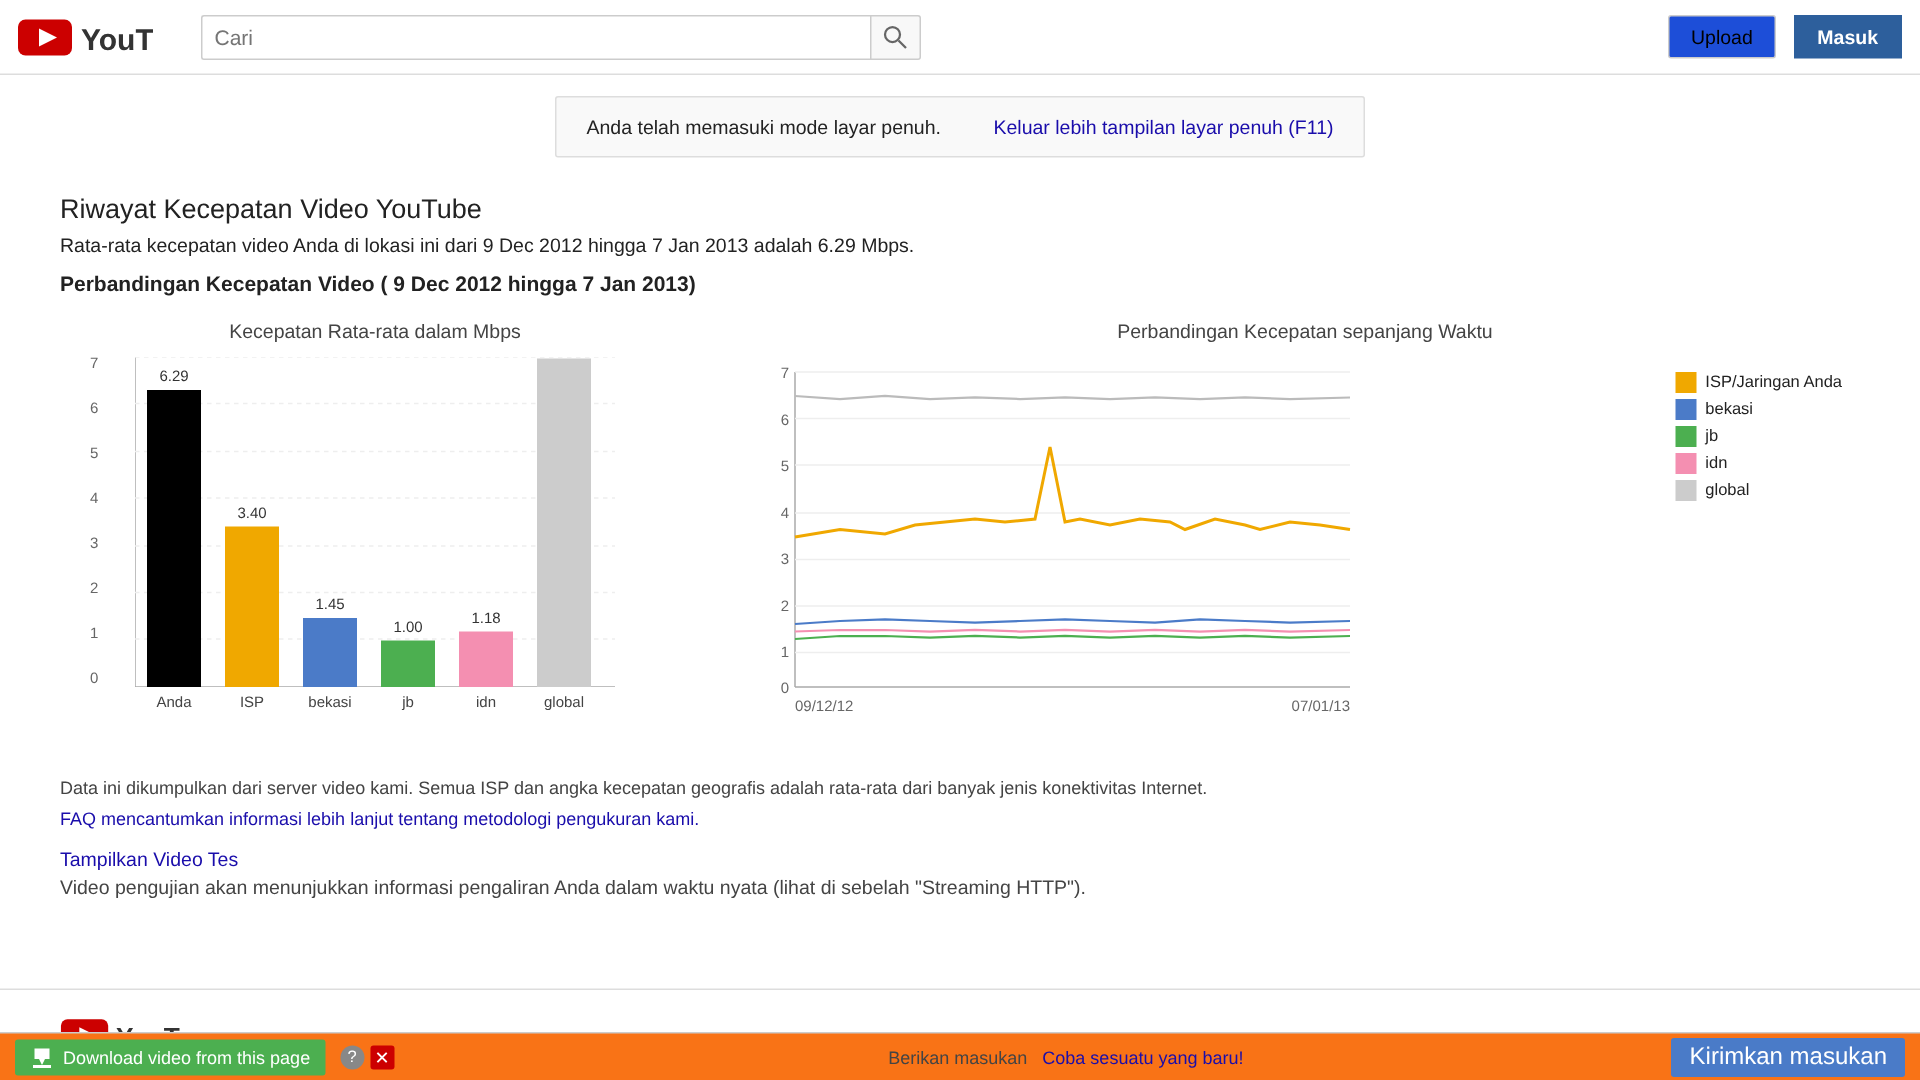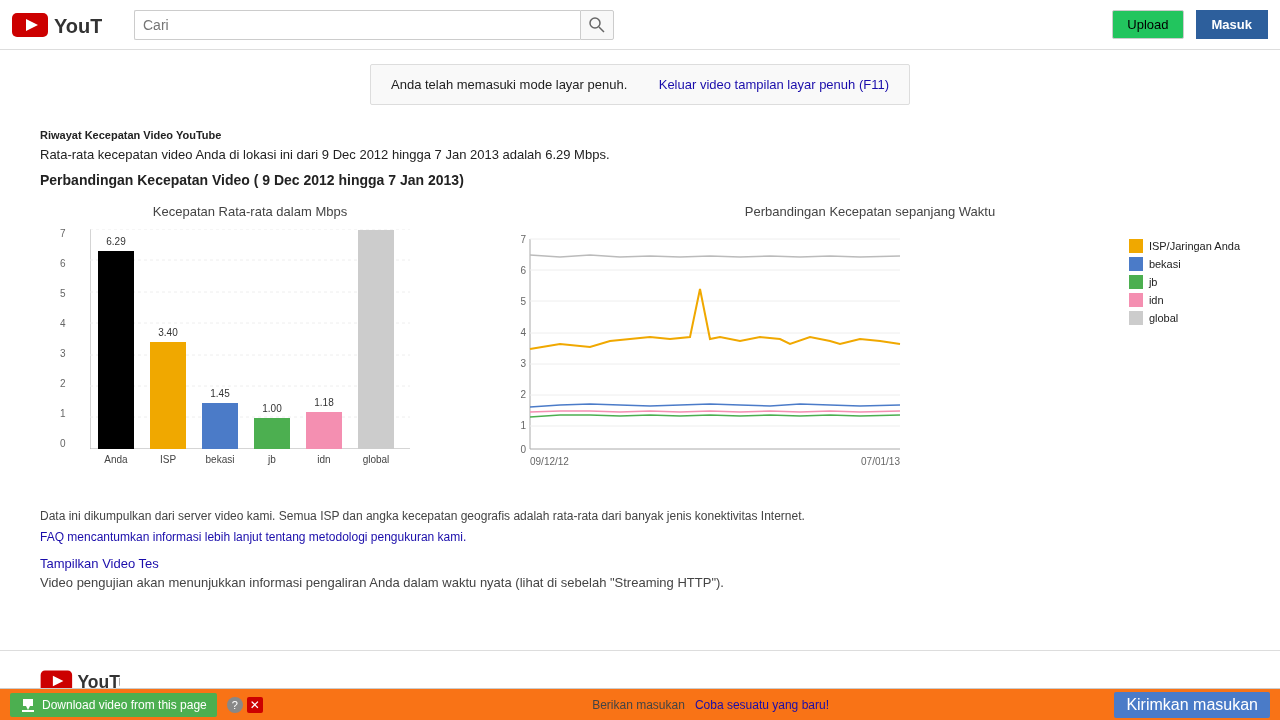--- a/index.html
+++ b/index.html
@@ -5,30 +5,30 @@
     * { margin: 0; padding: 0; box-sizing: border-box; }
     body { font-family: Arial, sans-serif; font-size: 13px; background: #fff; color: #222; width: 1280px; min-height: 720px; overflow-x: hidden; }
 
     
     .header { display: flex; align-items: center; padding: 6px 12px; border-bottom: 1px solid #ddd; background: #fff; height: 50px; }
     .logo-area { display: flex; align-items: center; margin-right: 16px; }
     .search-bar { display: flex; align-items: center; flex: 1; max-width: 480px; margin: 0 16px; }
     .search-input { flex: 1; height: 30px; border: 1px solid #ccc; border-right: none; padding: 0 8px; font-size: 14px; border-radius: 2px 0 0 2px; outline: none; }
     .search-btn { width: 34px; height: 30px; background: #f8f8f8; border: 1px solid #ccc; cursor: pointer; display: flex; align-items: center; justify-content: center; border-radius: 0 2px 2px 0; }
     .header-right { margin-left: auto; display: flex; align-items: center; gap: 12px; }
-    .upload-btn { background: #22c55e; border: 1px solid #ccc; padding: 6px 14px; cursor: pointer; font-size: 13px; border-radius: 2px; }
+    .upload-btn { background: #1d4ed8; border: 1px solid #ccc; padding: 6px 14px; cursor: pointer; font-size: 13px; border-radius: 2px; }
     .masuk-btn { background: #2d5f9c; color: #fff; border: none; padding: 7px 16px; cursor: pointer; font-size: 13px; border-radius: 0; font-weight: bold; }
 
     
     .fullscreen-banner { display: flex; align-items: center; justify-content: space-between; gap: 20px; background: #f9f9f9; border: 1px solid #ddd; border-radius: 2px; padding: 12px 20px; margin: 8px auto; width: 540px; font-size: 13px; }
     .fullscreen-link { color: #1a0dab; text-decoration: none; cursor: pointer; }
 
     
     .main-content { padding: 10px 40px 0 40px; }
-    .page-title { font-size: 11px; font-weight: bold; margin-bottom: 6px; }
+    .page-title { font-size: 18px; font-weight: normal; margin-bottom: 6px; }
     .page-subtitle { font-size: 13px; margin-bottom: 10px; }
     .section-title { font-size: 14px; font-weight: bold; margin-bottom: 16px; }
 
     
     .charts-container { display: flex; gap: 40px; margin-bottom: 20px; }
 
     
     .bar-chart-section { width: 420px; }
     .chart-title { font-size: 13px; text-align: center; margin-bottom: 10px; color: #444; }
     .bar-chart { position: relative; width: 380px; height: 260px; margin: 0 auto; }
@@ -83,21 +83,21 @@
   </div>
   <div class="header-right">
     <button class="upload-btn">Upload</button>
     <button class="masuk-btn">Masuk</button>
   </div>
 </div>
 
 <div style="display:flex; justify-content:center; margin: 6px 0;">
   <div class="fullscreen-banner">
     <span>Anda telah memasuki mode layar penuh.</span>
-    <a href="#" class="fullscreen-link">Keluar video tampilan layar penuh (F11)</a>
+    <a href="#" class="fullscreen-link">Keluar lebih tampilan layar penuh (F11)</a>
   </div>
 </div>
 
 <div class="main-content">
   <div class="page-title">Riwayat Kecepatan Video YouTube</div>
   <div class="page-subtitle">Rata-rata kecepatan video Anda di lokasi ini dari 9 Dec 2012 hingga 7 Jan 2013 adalah 6.29 Mbps.</div>
   <div class="section-title">Perbandingan Kecepatan Video ( 9 Dec 2012 hingga 7 Jan 2013)</div>
 
   <div class="charts-container">
 
@@ -192,21 +192,21 @@
           <polyline points="30,188 60,186 90,186 120,187 150,186 180,187 210,186 240,187 270,186 300,187 330,186 360,187 400,186" fill="none" stroke="#4caf50" stroke-width="1.5"></polyline>
 
           <polyline points="30,183 60,182 90,182 120,183 150,182 180,183 210,182 240,183 270,182 300,183 330,182 360,183 400,182" fill="none" stroke="#f48fb1" stroke-width="1.5"></polyline>
 
           <polyline points="30,26 60,28 90,26 120,28 150,27 180,28 210,27 240,28 270,27 300,28 330,27 360,28 400,27" fill="none" stroke="#bbbbbb" stroke-width="1.5"></polyline>
 
           <text x="30" y="236" text-anchor="start" font-size="10" fill="#666">09/12/12</text>
           <text x="400" y="236" text-anchor="end" font-size="10" fill="#666">07/01/13</text>
         </svg>
         
-        <div class="legend" style="position:absolute;right:0;top:10px;">
+        <div class="legend" style="position:absolute;right:12px;top:10px;">
           <div class="legend-item">
             <div class="legend-color" style="background:#f0a800;"></div>
             <span>ISP/Jaringan Anda</span>
           </div>
           <div class="legend-item">
             <div class="legend-color" style="background:#4b7bc8;"></div>
             <span>bekasi</span>
           </div>
           <div class="legend-item">
             <div class="legend-color" style="background:#4caf50;"></div>

